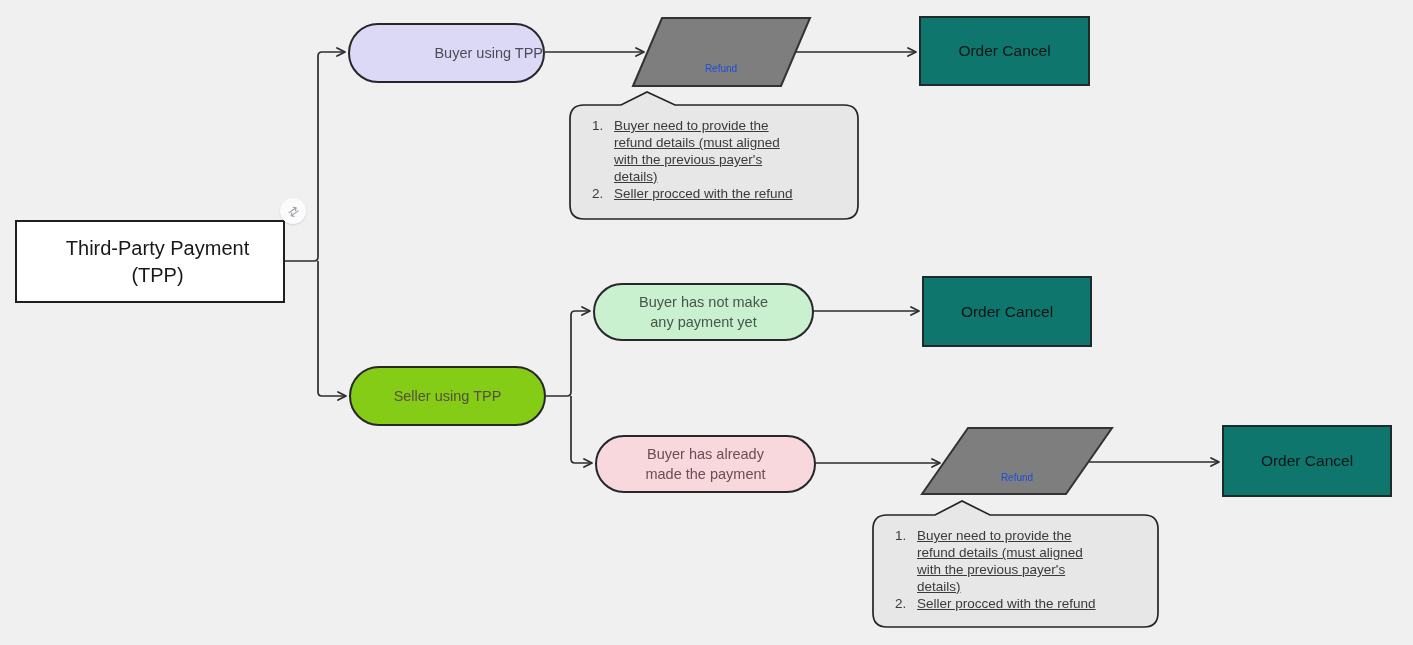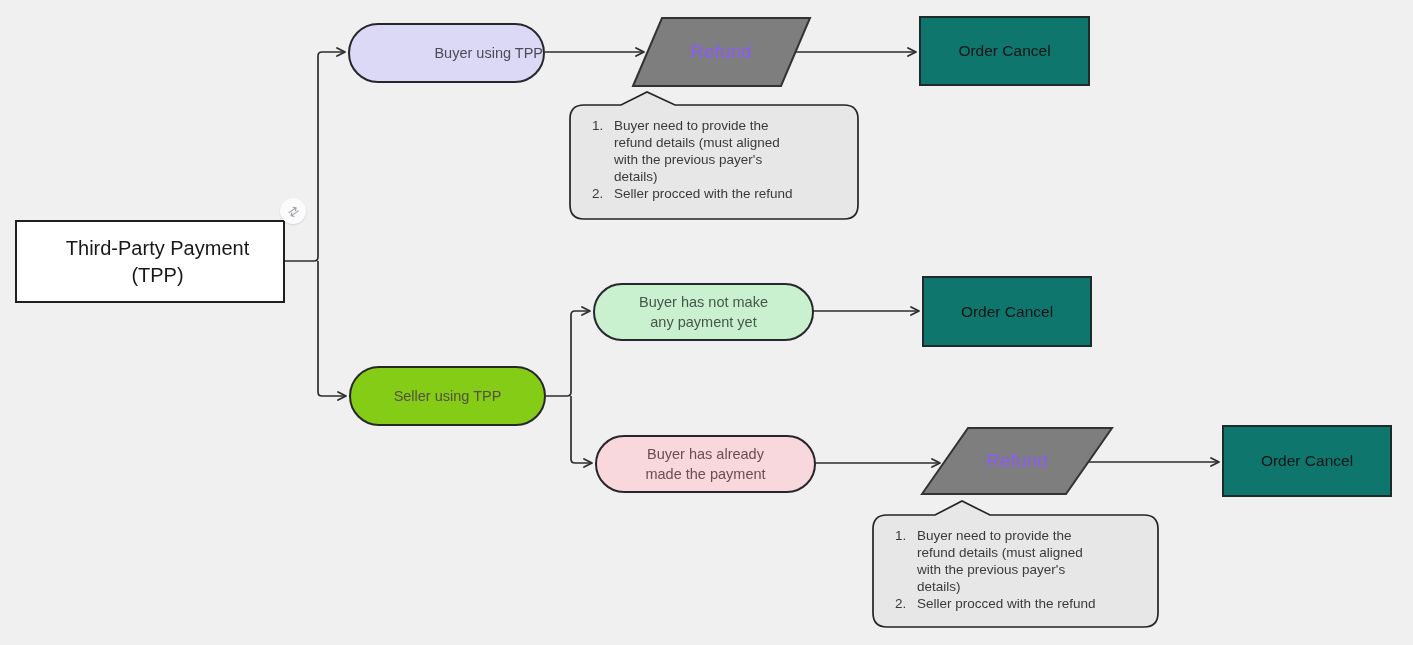--- a/index.html
+++ b/index.html
@@ -38,30 +38,31 @@
   .pill-green{background:#c9f0cf;color:#46564c;}
   .pill-pink{background:#f8d7dd;color:#6b4d55;}
   .terminal{
     background:#0f766e;
     border:2px solid #1e2a2b;
     font-size:15.5px;font-weight:500;color:#0f1417;
   }
   .para-label{
     position:absolute;
     display:flex;align-items:center;justify-content:center;
-    color:#8b5cf6;font-size:19px;
+    color:#1d4ed8;font-size:10px;
     pointer-events:none;
+    margin-top:16px;
   }
   .note-content{
     position:absolute;
     font-size:13.5px;line-height:17px;color:#3a3a3a;
   }
   .note-row{display:flex;}
   .note-num{width:22px;flex:0 0 22px;}
-  .note-text{white-space:pre-line;}
+  .note-text{white-space:pre-line;text-decoration:underline;}
   .badge{
     position:absolute;
     width:26px;height:26px;border-radius:50%;
     background:#fbfbfc;
     box-shadow:0 1px 2px rgba(0,0,0,.12);
     display:flex;align-items:center;justify-content:center;
     color:#9aa0a6;font-size:13px;
   }
   .badge span{display:block;transform:rotate(-35deg);}
   svg{display:block;}

